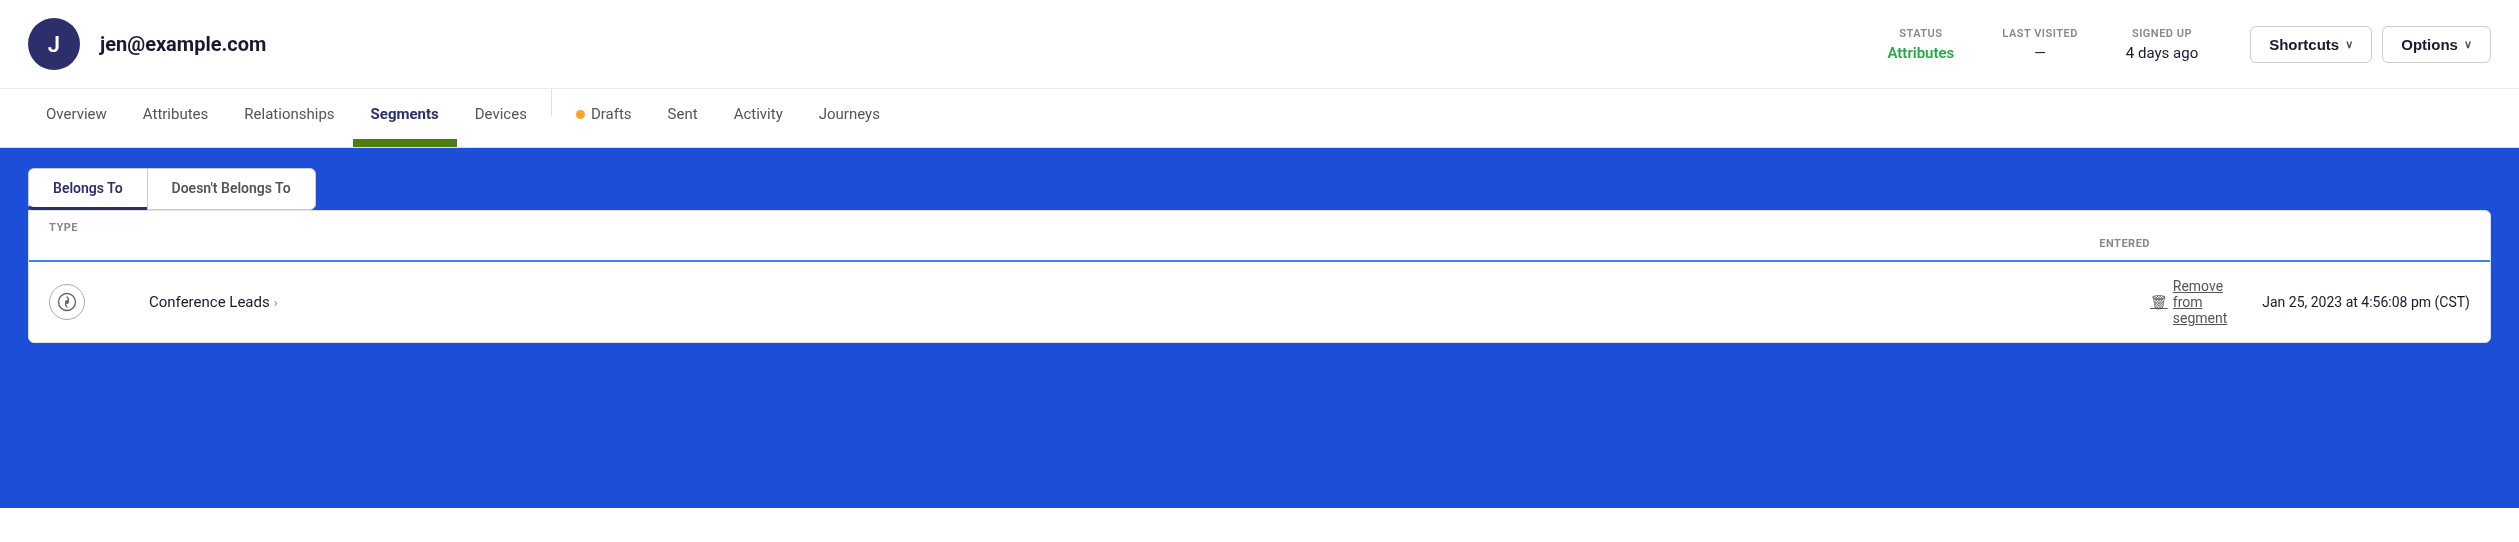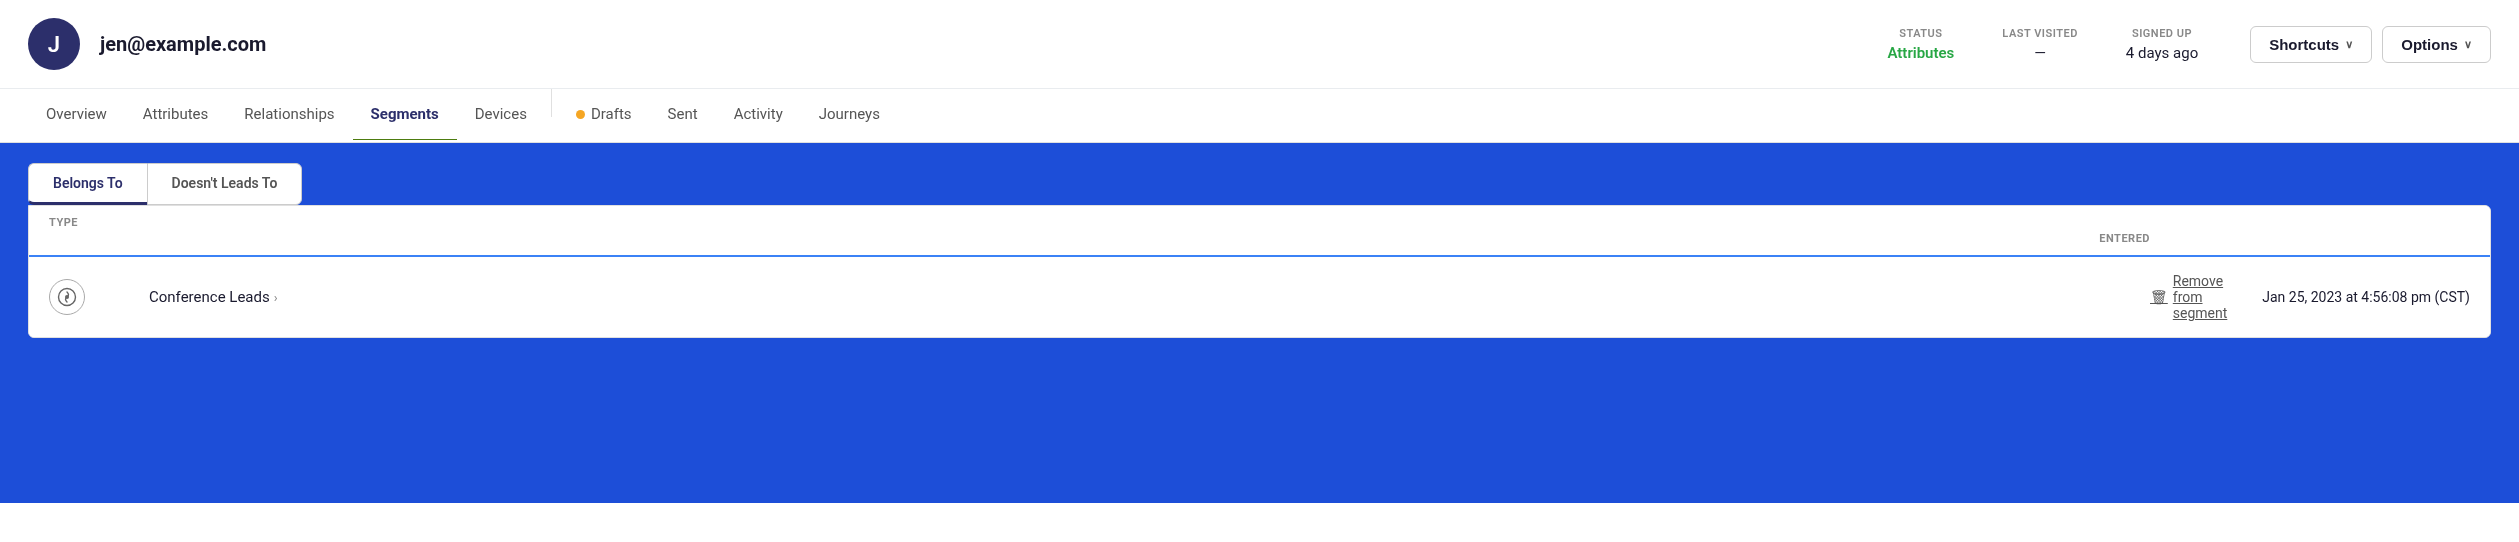--- a/index.html
+++ b/index.html
@@ -105,21 +105,21 @@
       cursor: pointer;
       border-bottom: 3px solid transparent;
       white-space: nowrap;
       display: flex;
       align-items: center;
       gap: 6px;
     }
     .nav-tab.active {
       color: #2c2f6b;
       font-weight: 700;
-      border-bottom: 1px solid #4d7c0f;
+      border-bottom: 8px solid #4d7c0f;
     }
     .nav-tab-dot {
       width: 9px;
       height: 9px;
       border-radius: 50%;
       background: #f5a623;
       display: inline-block;
     }
     .nav-divider {
       width: 1px;
@@ -309,21 +309,21 @@
     </div>
   </div>
 
   <div class="content">
 
     <div class="sub-tabs">
       <div class="sub-tab active">
         <span>Belongs To</span>
       </div>
       <div class="sub-tab">
-        <span>Doesn't Leads To</span>
+        <span>Doesn't Belongs To</span>
       </div>
     </div>
 
     <div class="table-wrapper">
       <div class="table-header">
         <div class="table-header-cell">TYPE</div>
         <div class="table-header-cell" style="text-align:right;margin-top:16px;">ENTERED</div>
       </div>
       <div class="table-row">
         <div>

